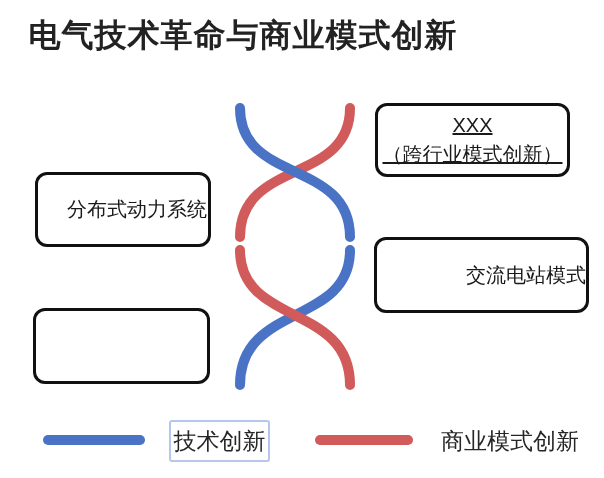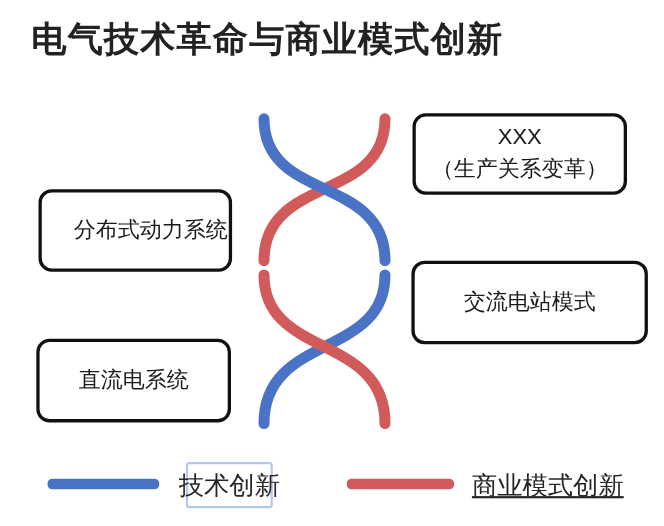--- a/index.html
+++ b/index.html
@@ -52,44 +52,43 @@
 
 <svg class="abs helix-canvas" width="604" height="478" viewBox="0 0 604 478">
 
   <path d="M350,108 C350,184 240,159 240,237" fill="none" stroke-width="10" stroke-linecap="round" stroke="#d15b5b"></path>
   <path d="M240,108 C240,184 350,159 350,237" fill="none" stroke-width="10" stroke-linecap="round" stroke="#4a73c6"></path>
 
   <path d="M350,250 C350,326 240,303 240,385" fill="none" stroke-width="10" stroke-linecap="round" stroke="#4a73c6"></path>
   <path d="M240,250 C240,326 350,303 350,385" fill="none" stroke-width="10" stroke-linecap="round" stroke="#d15b5b"></path>
 </svg>
 
-<div class="abs node" style="left:375px; top:103px; width:195px; height:74px;">
+<div class="abs node" style="left:375px; top:103px; width:195px; height:74px;text-decoration:underline;">
   <div>XXX</div>
-  <div>（生产关系变革）</div>
+  <div>（跨行业模式创新）</div>
 </div>
 
 <div class="abs node" style="left:35px; top:172px; width:176px; height:75px;padding-left:28px;">
   <div>分布式动力系统</div>
 </div>
 
-<div class="abs node" style="left:374px; top:237px; width:215px; height:76px;">
+<div class="abs node" style="left:374px; top:237px; width:215px; height:76px;align-items:flex-end;">
   <div>交流电站模式</div>
 </div>
 
 <div class="abs node" style="left:33px; top:308px; width:177px; height:76px;">
-  <div>直流电系统</div>
 </div>
 
 <svg class="abs legend-swatch" style="left:43px; top:435px;" width="102" height="10">
   <rect x="0" y="0" width="102" height="10" rx="5" fill="#4a73c6"></rect>
 </svg>
 
-<div class="abs legend-label selected" style="left: 169px; top: 420px; width: 79px; height: 42px; border-color: rgb(182, 199, 238);">
+<div class="abs legend-label selected" style="left: 169px; top: 420px; width: 101px; height: 42px; border-color: rgb(182, 199, 238);">
   <span>技术创新</span>
 </div>
 
 <svg class="abs legend-swatch" style="left:315px; top:435px;" width="98" height="10">
   <rect x="0" y="0" width="98" height="10" rx="5" fill="#d15b5b"></rect>
 </svg>
 
-<div class="abs legend-label" style="left:429px; top:420px; height:42px;text-decoration:underline;">
+<div class="abs legend-label" style="left:441px; top:420px; height:42px;">
   <span>商业模式创新</span>
 </div>
 
 </body></html>

